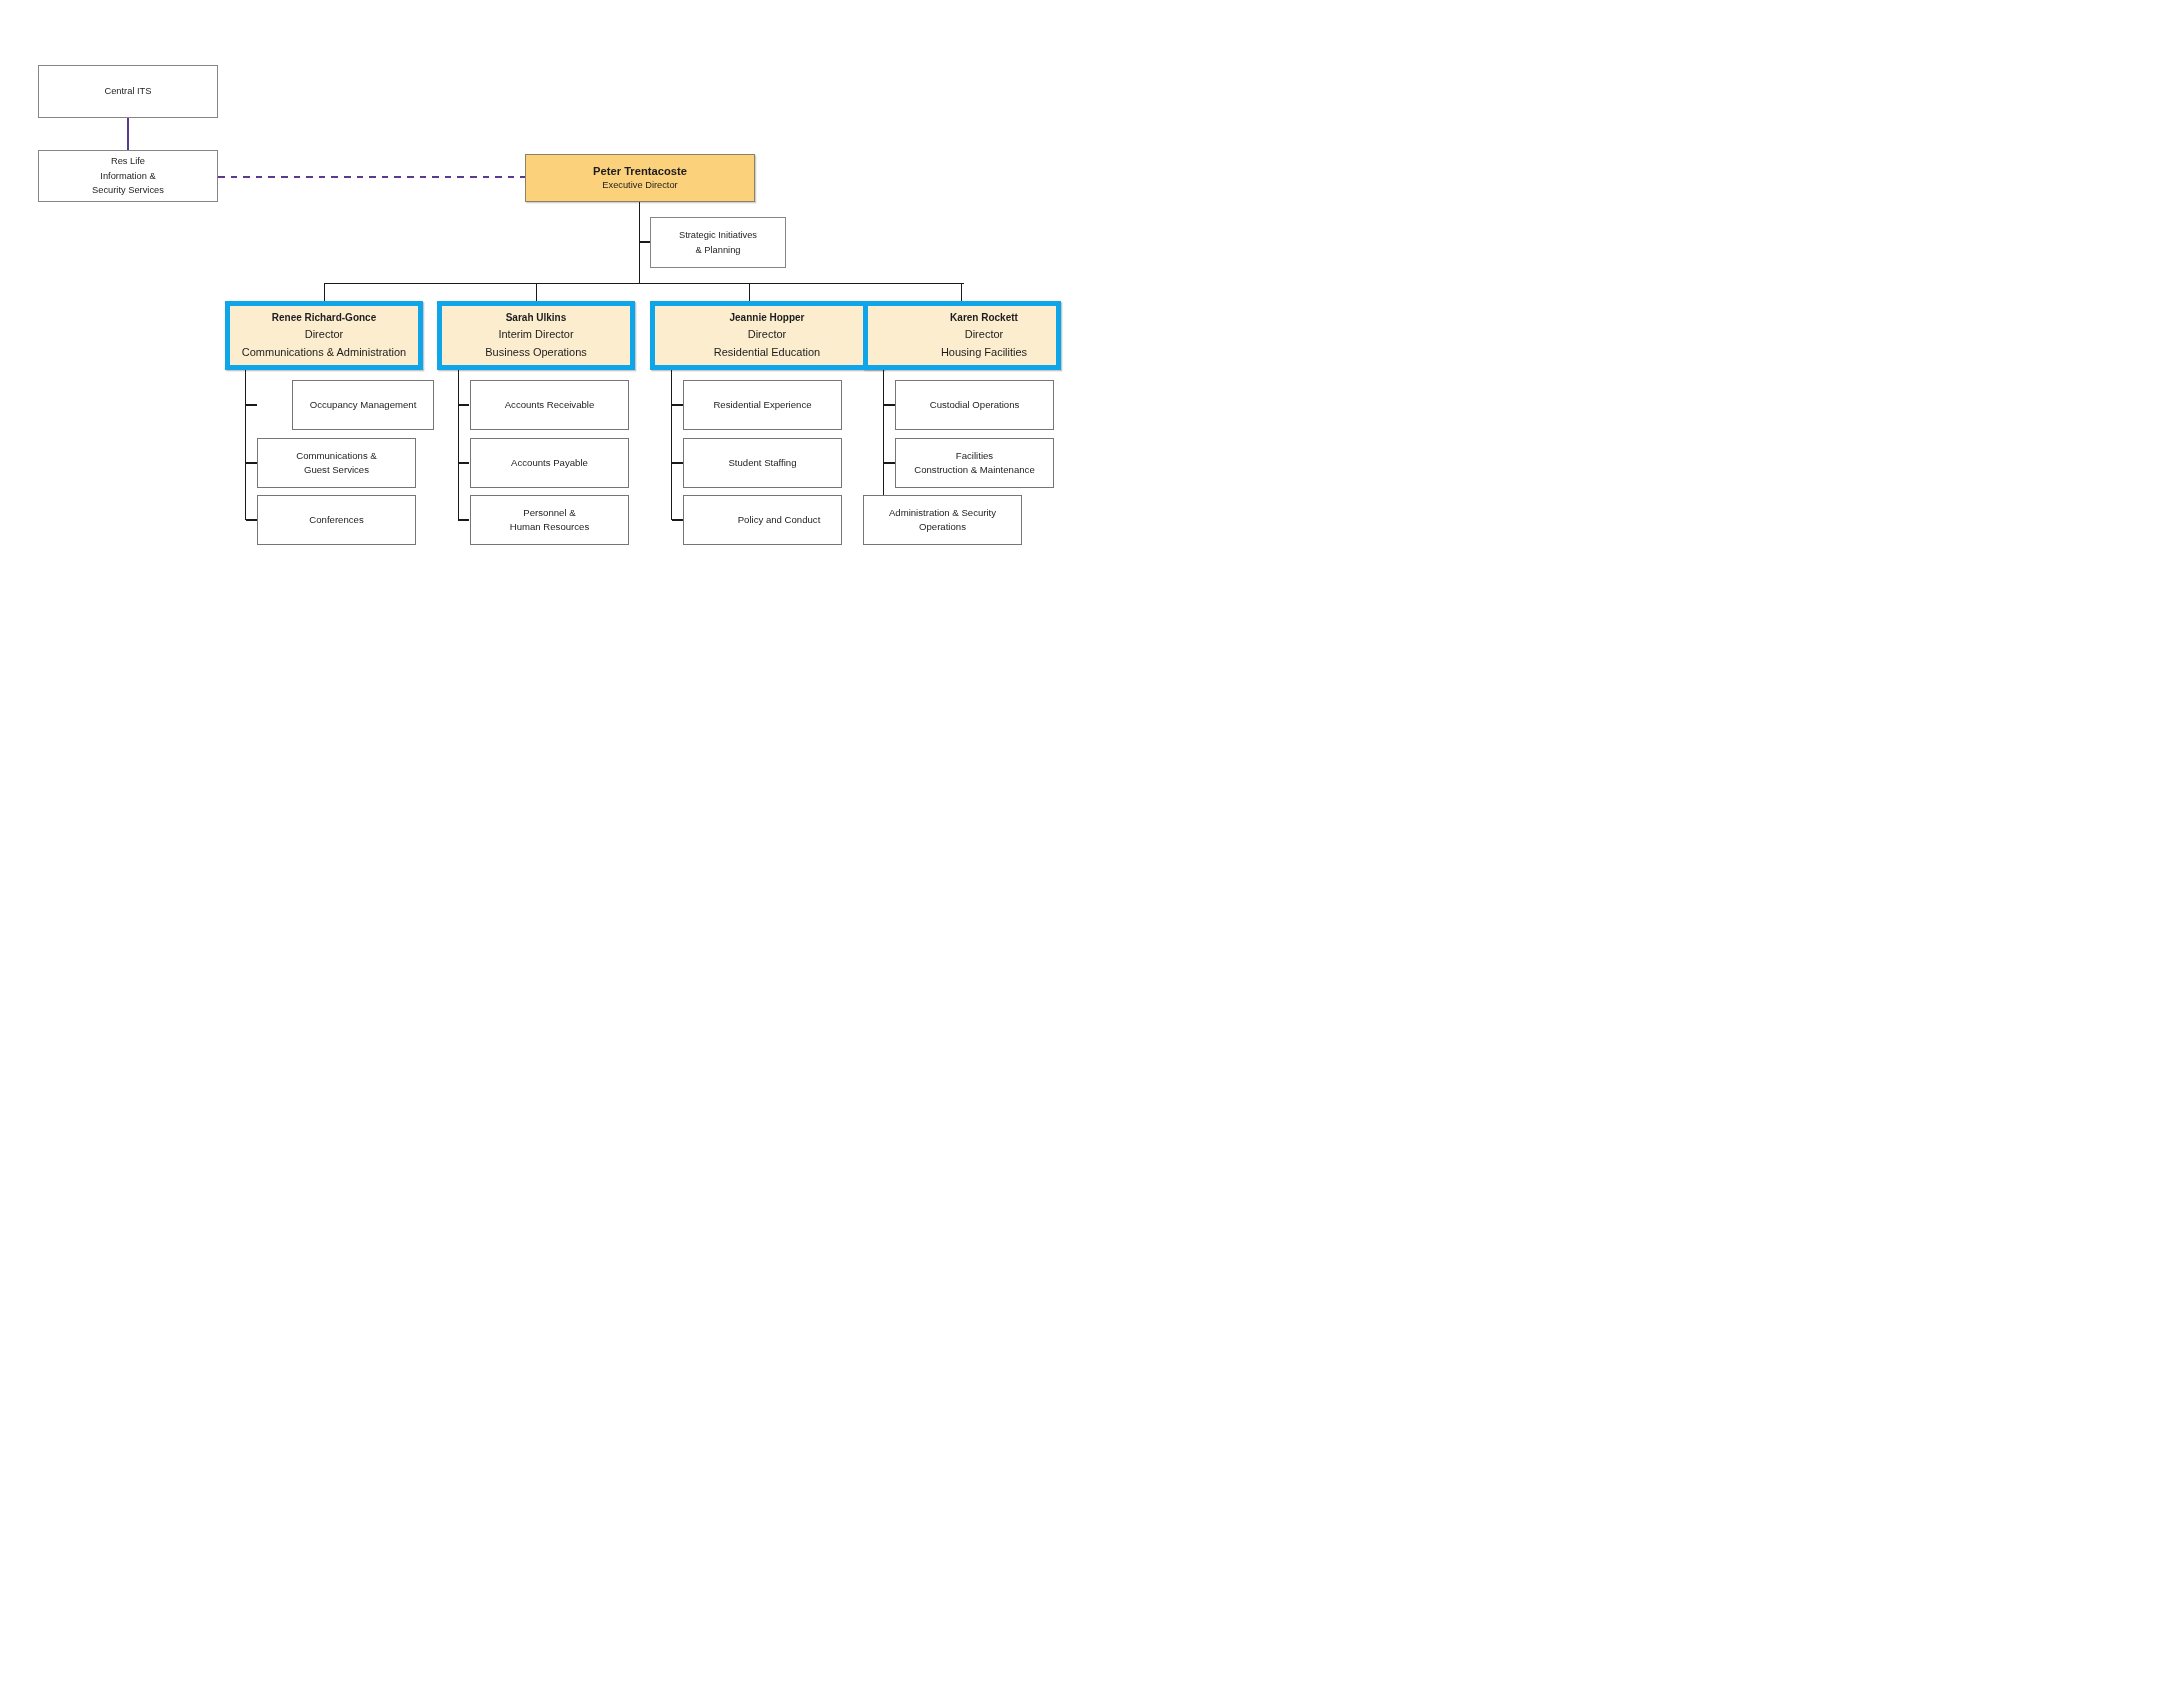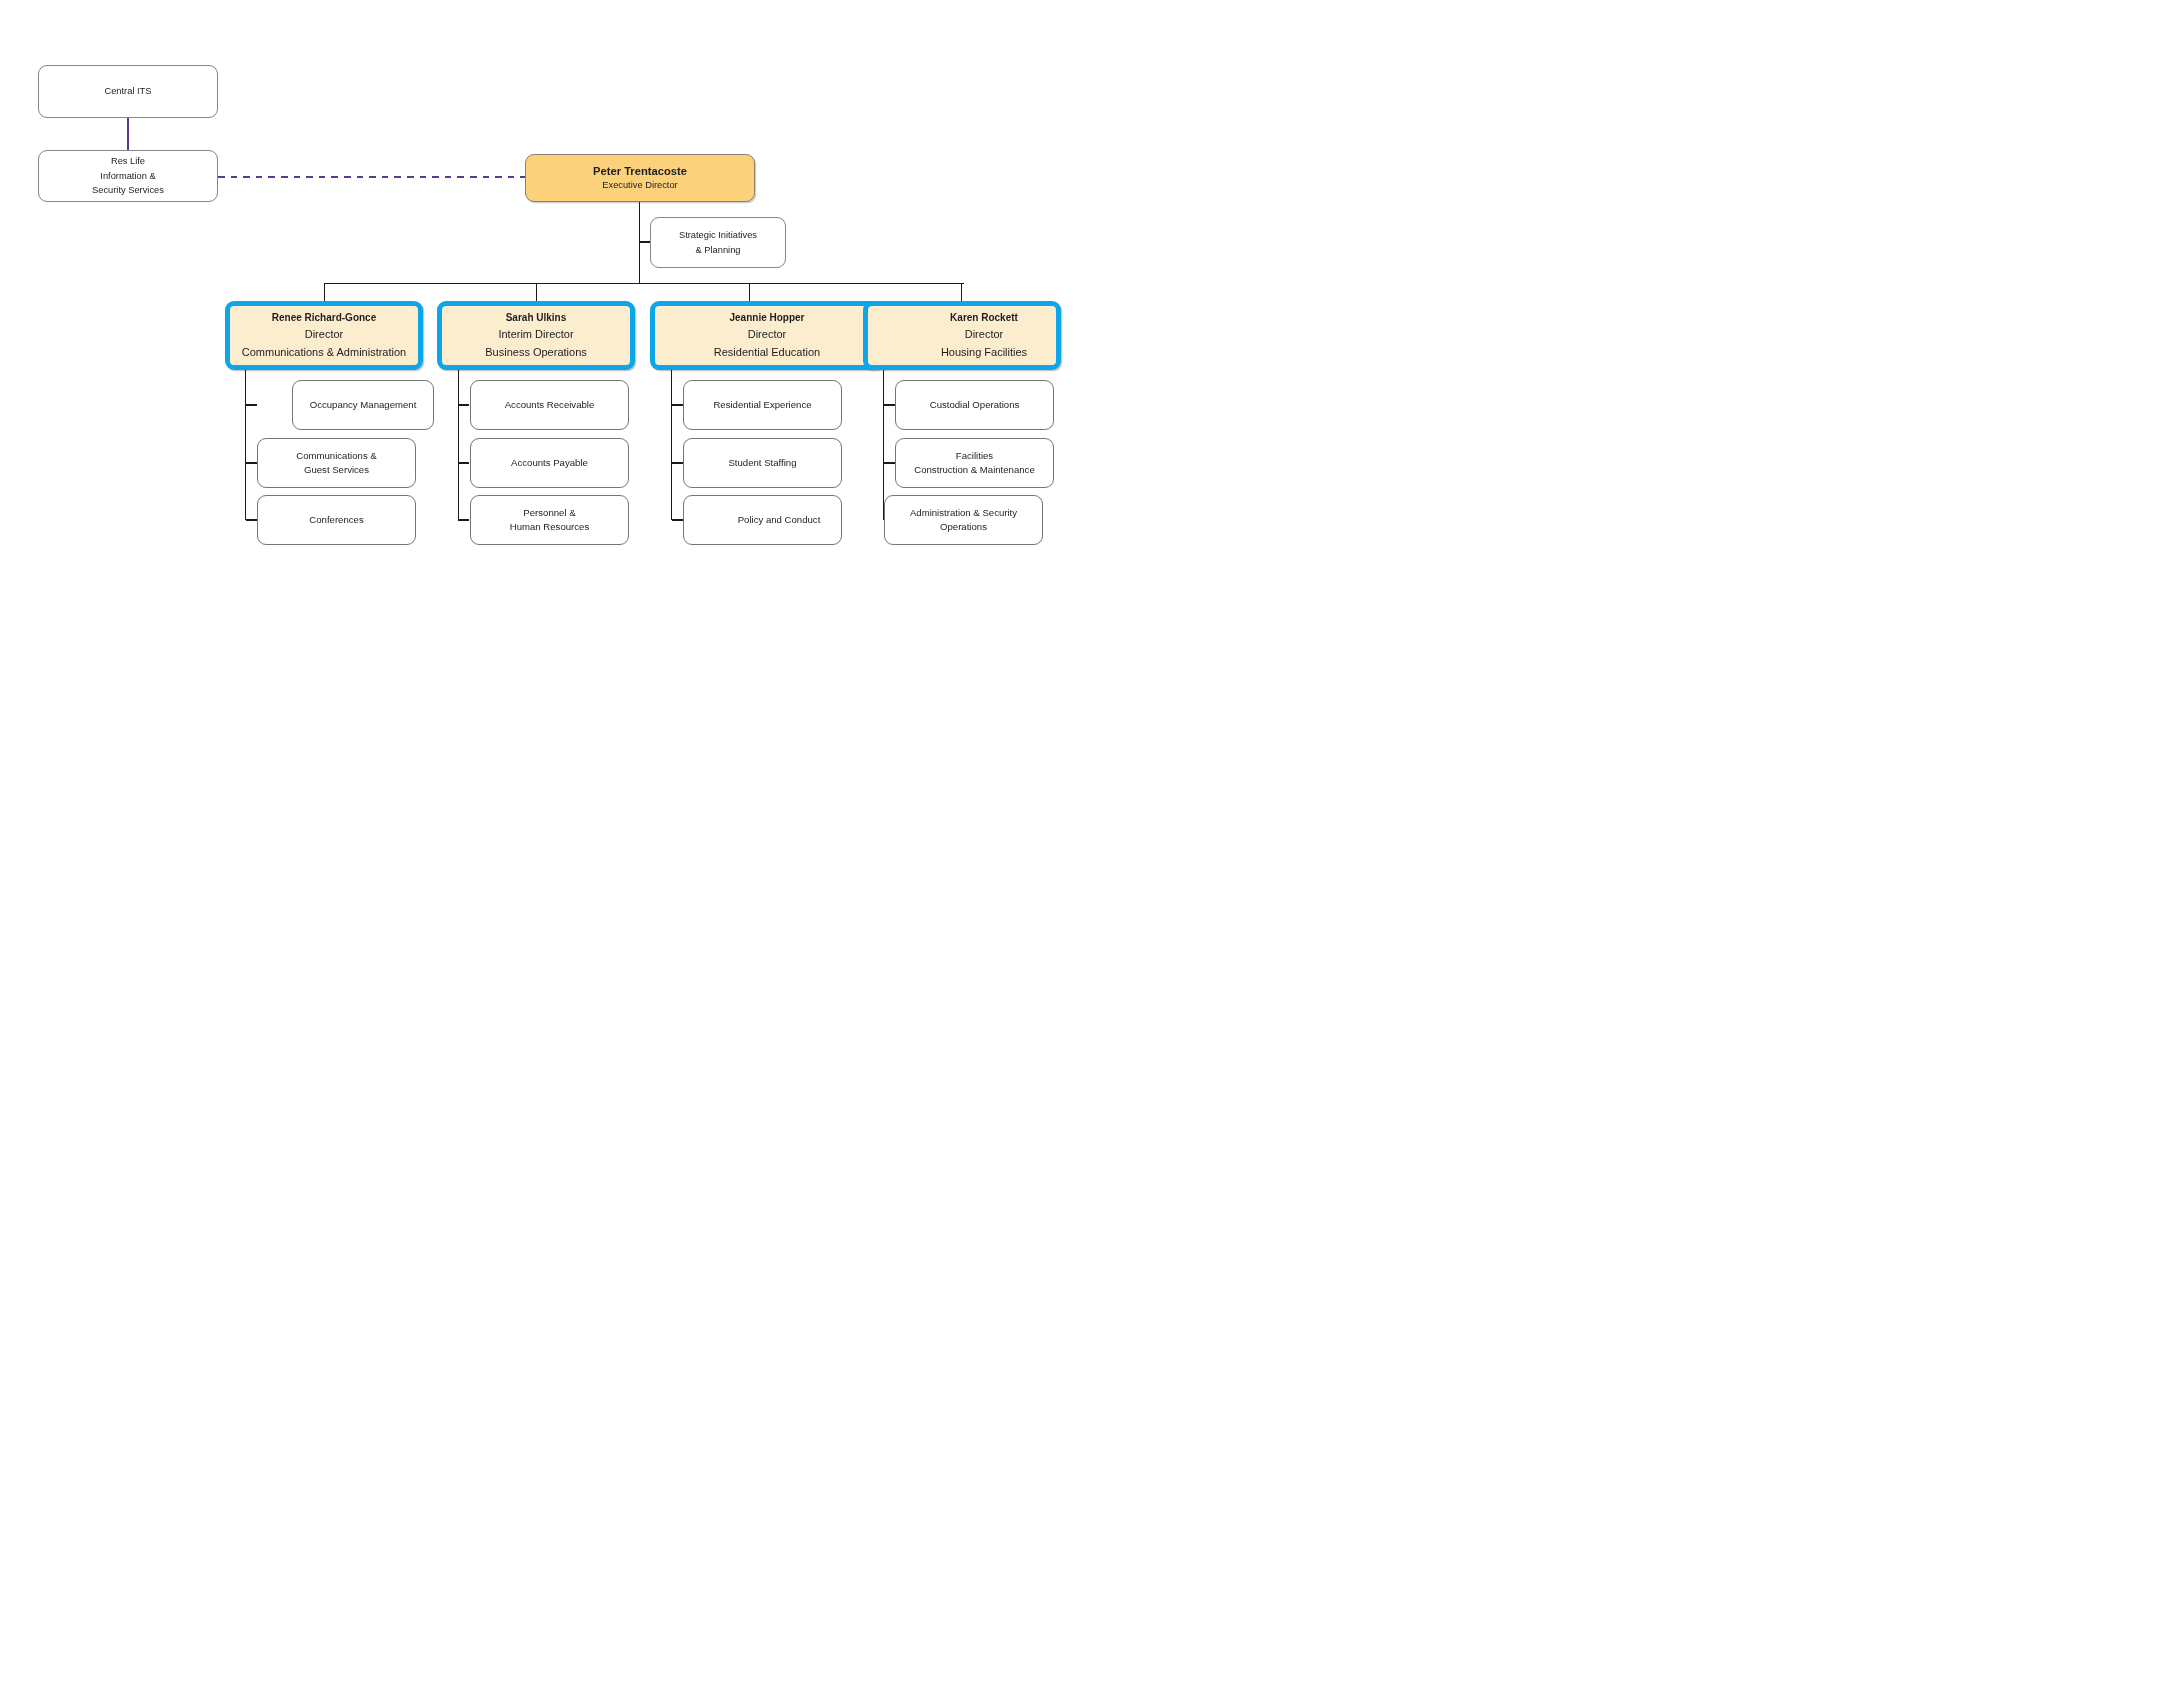--- a/index.html
+++ b/index.html
@@ -9,21 +9,21 @@
     --line:#1A1A1A;
     --ink:#1D1D1D;
   }
   html,body{margin:0;padding:0;background:#ffffff;}
   body{font-family:"Liberation Sans", sans-serif;color:var(--ink);}
   .canvas{position:relative;width:1092px;height:844px;background:#ffffff;overflow:hidden;}
 
   .box{
     position:absolute;
     display:flex;flex-direction:column;align-items:center;justify-content:center;
-    text-align:center;background:#ffffff;box-sizing:border-box;border-radius:9px;
+    text-align:center;background:#ffffff;box-sizing:border-box;
   }
   .ext{border:1px solid #858585;font-size:9.3px;line-height:1.55;}
   .exec{
     background:var(--exec-fill);
     border:1.3px solid #8A8264;
     box-shadow:1.3px 1.3px 0 rgba(120,120,120,0.35);
   }
   .exec .name{font-size:11.2px;font-weight:bold;line-height:1.45;}
   .exec .small{font-size:9.3px;line-height:1.45;}
   .dir{
@@ -152,19 +152,19 @@
   <div class="line stub" style="left:884px;top:404px;width:11.2px;"></div>
   <div class="line stub" style="left:884px;top:462px;width:11.2px;"></div>
   <div class="line stub" style="left:884px;top:519px;width:11.2px;"></div>
   <div class="box sub" style="left:895px;top:380px;width:159px;height:50px;">
     <span class="pre">Custodial Operations</span>
   </div>
   <div class="box sub" style="left:895px;top:438px;width:159px;height:50px;">
     <span class="pre">Facilities
 Construction &amp; Maintenance</span>
   </div>
-  <div class="box sub" style="left:884px;top:495px;width:159px;height:50px;">
+  <div class="box sub" style="left:863px;top:495px;width:159px;height:50px;">
     <span class="pre">Administration &amp; Security
 Operations</span>
   </div>
 
 </div>
 
 
 </body></html>

